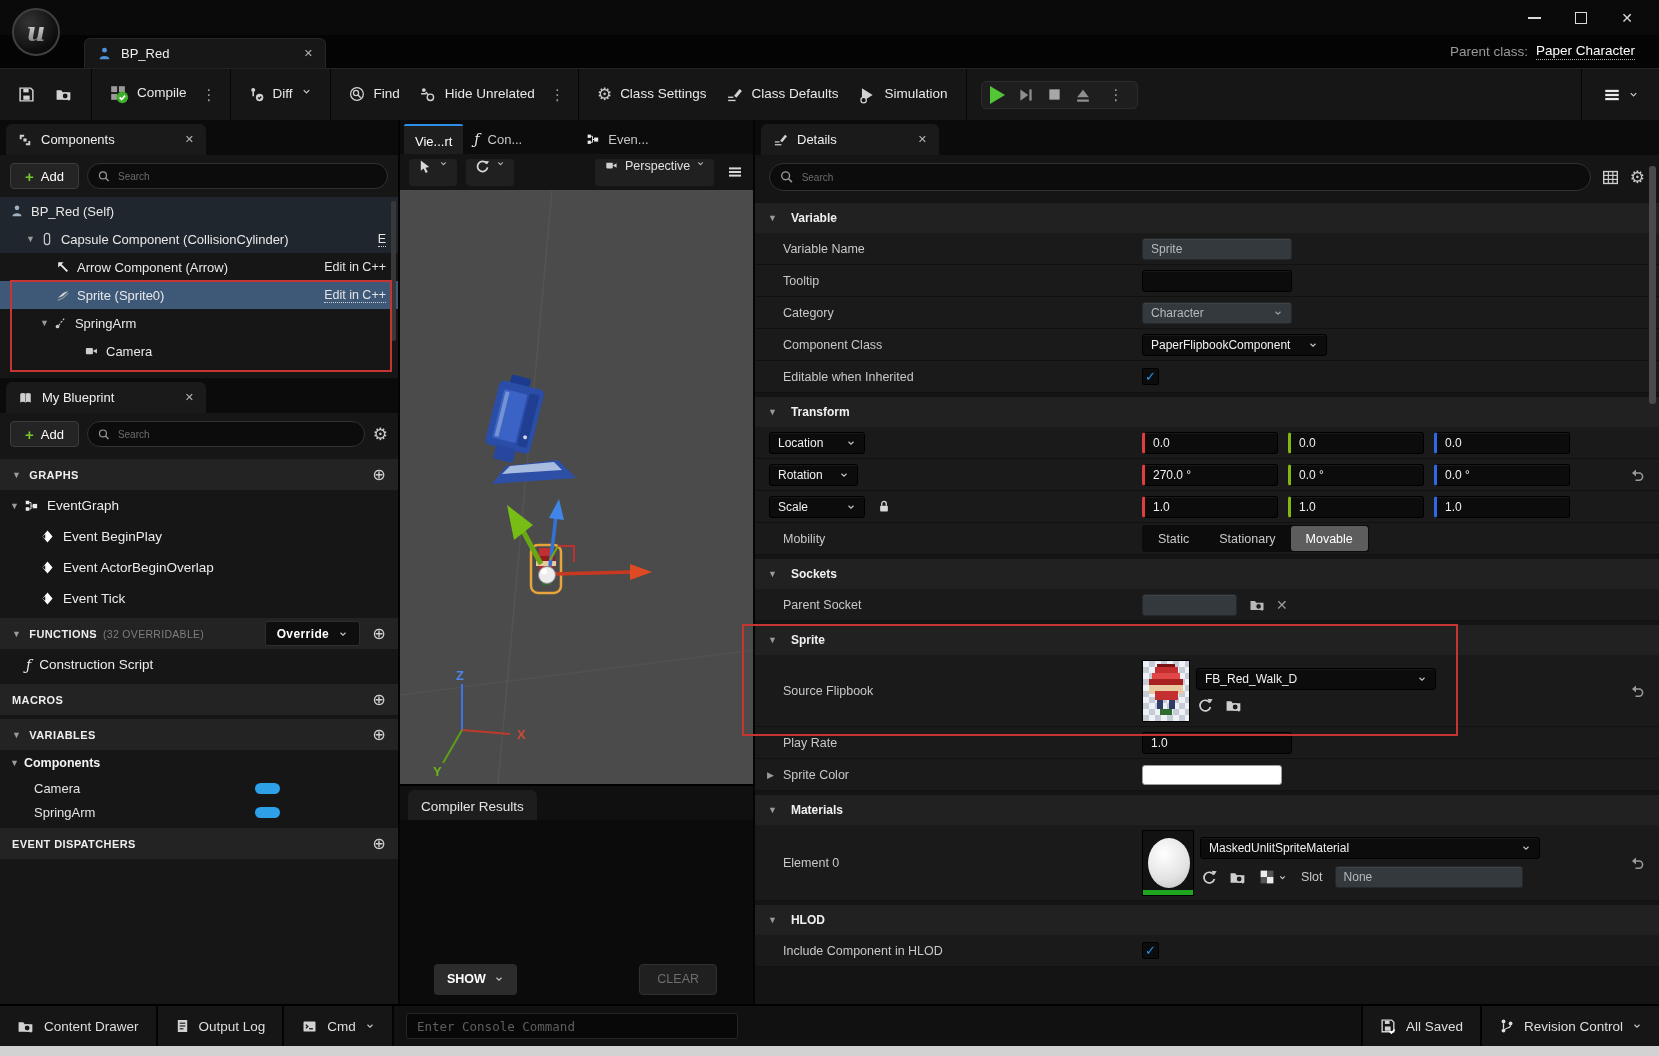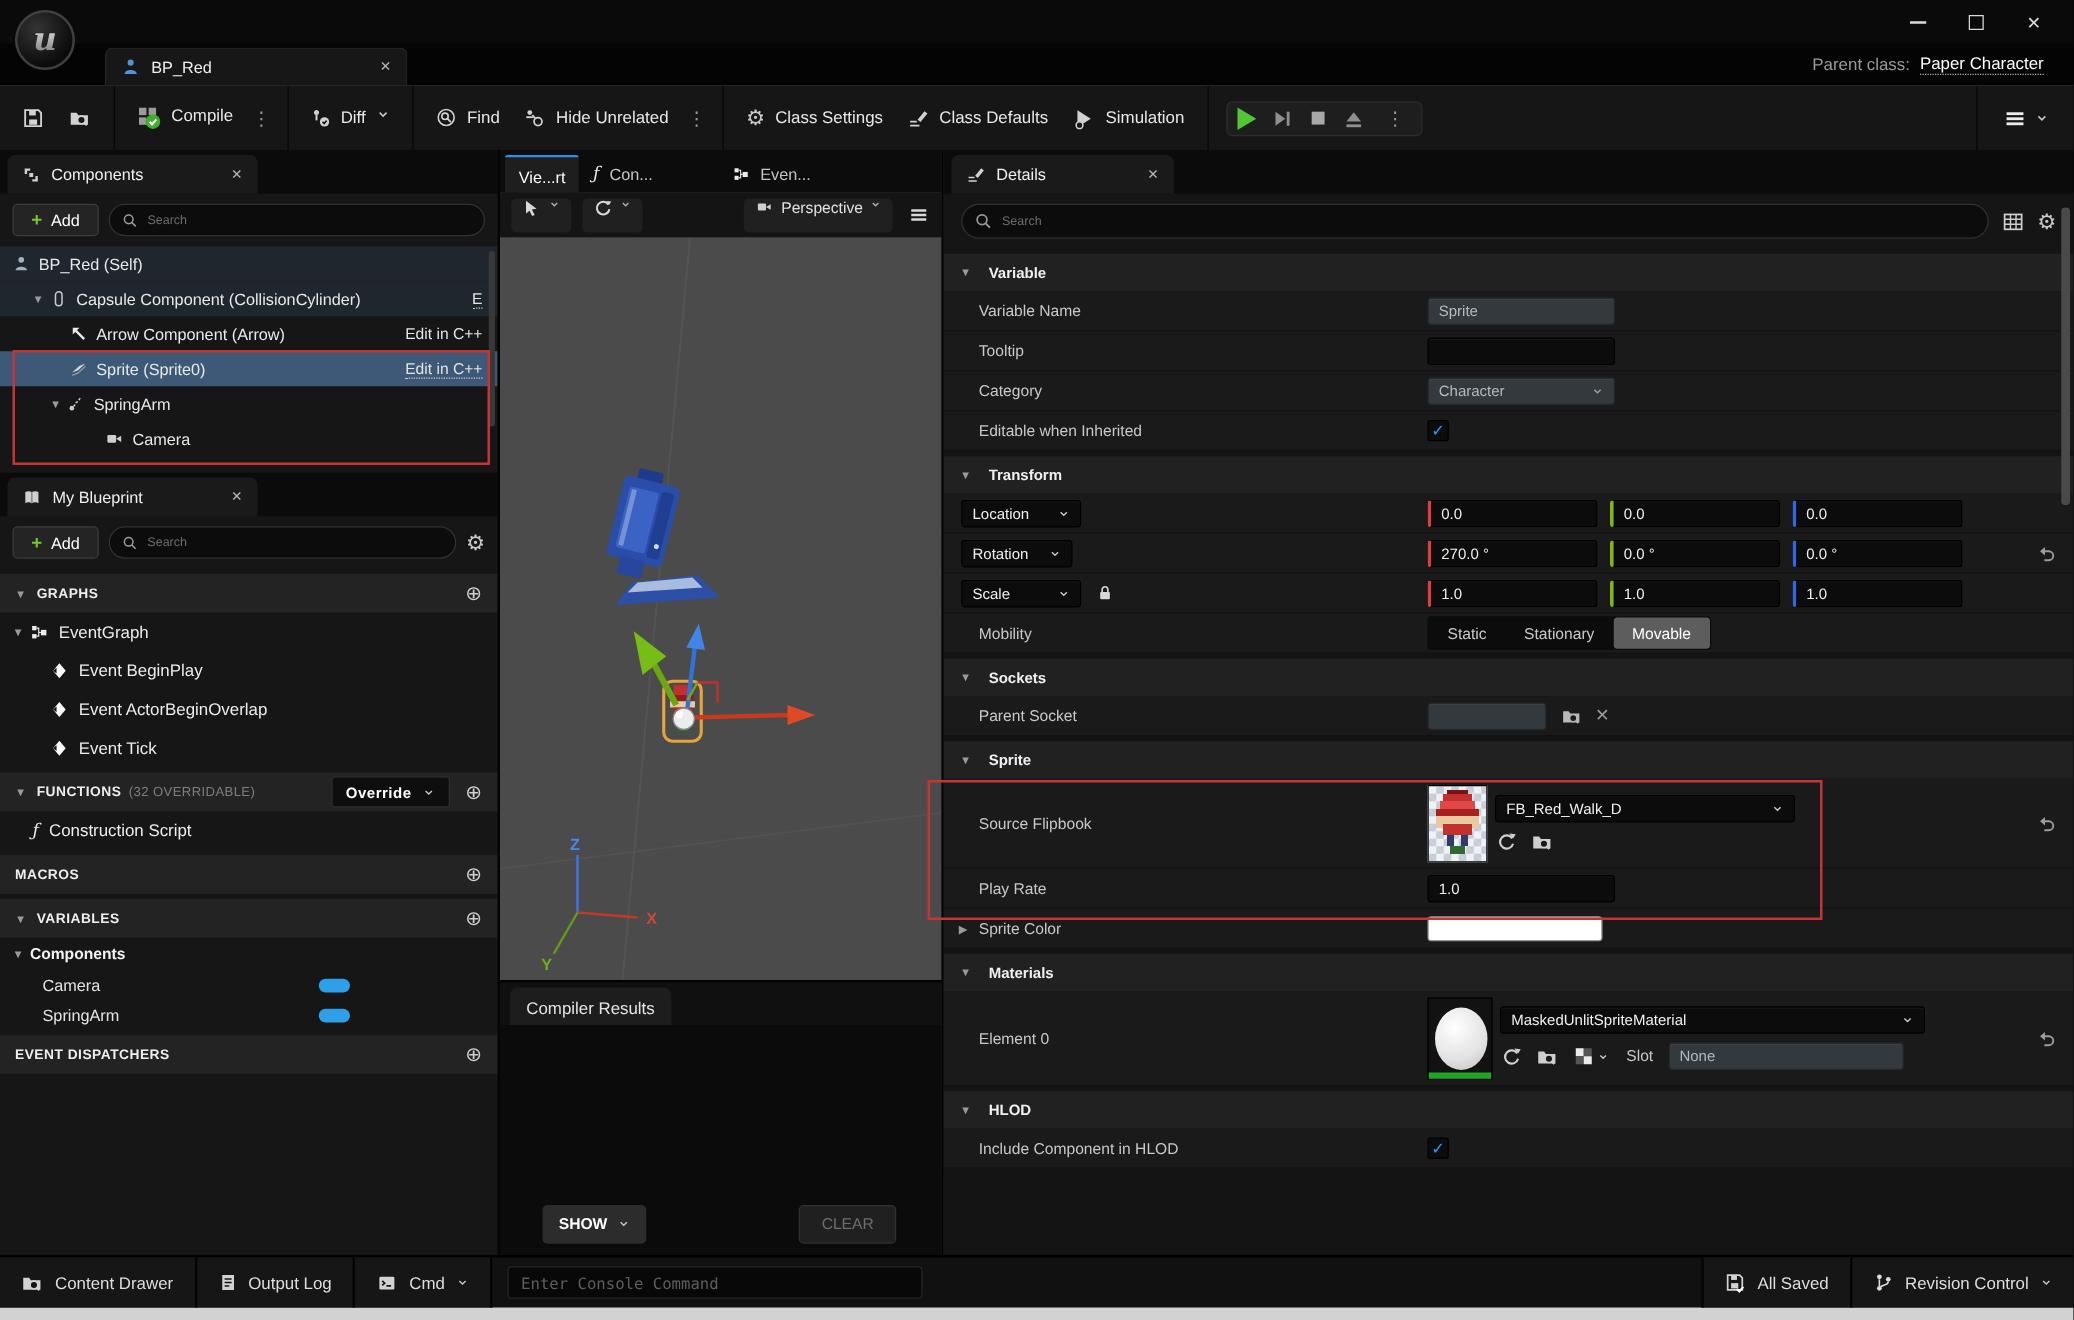--- a/index.html
+++ b/index.html
@@ -702,20 +702,32 @@
             <div class="inp grayed dd w150">
               <span>Character</span>
               <svg class="chev" width="10" height="10" viewBox="0 0 16 16">
                   <path d="M4 6l4 4 4-4" stroke="#9aa0a5" stroke-width="1.8" fill="none"></path>
                 </svg>
             </div>
           </div>
           <div></div>
         </div>
         <div class="d-row">
+          <div class="d-label">Component Class</div>
+          <div class="d-val">
+            <div class="inp dd w185">
+              <span>PaperFlipbookComponent</span>
+              <svg class="chev" width="10" height="10" viewBox="0 0 16 16">
+                  <path d="M4 6l4 4 4-4" stroke="#c8c8c8" stroke-width="1.8" fill="none"></path>
+                </svg>
+            </div>
+          </div>
+          <div></div>
+        </div>
+        <div class="d-row">
           <div class="d-label">Editable when Inherited</div>
           <div class="d-val">
               <div class="checkbox checked"></div>
             </div>
           <div></div>
         </div>
 
         <div class="d-hdr">
           <span class="exp">▼</span>
           <span>Transform</span>

